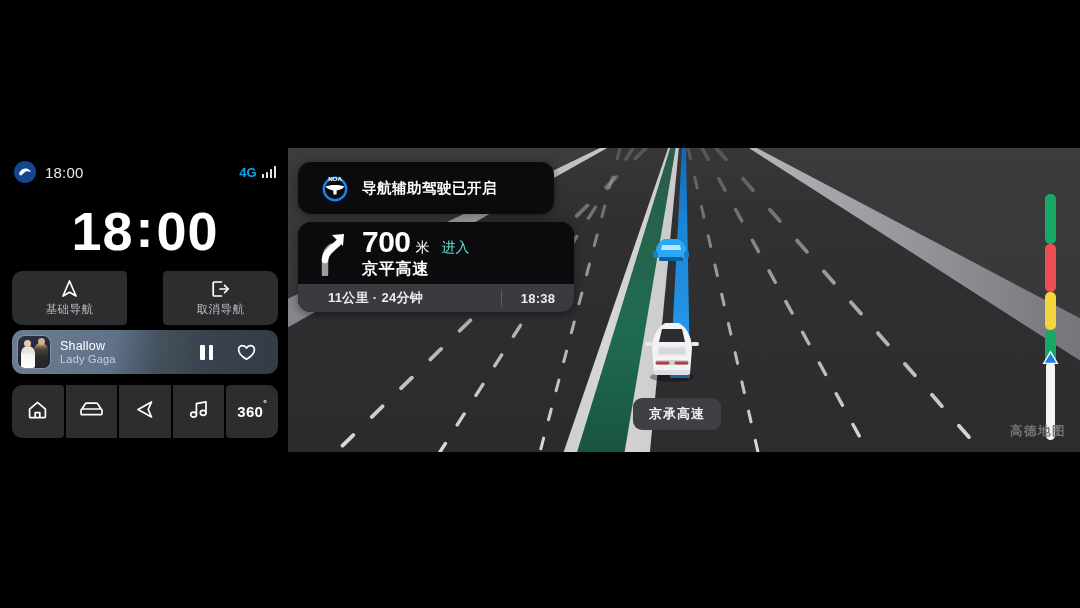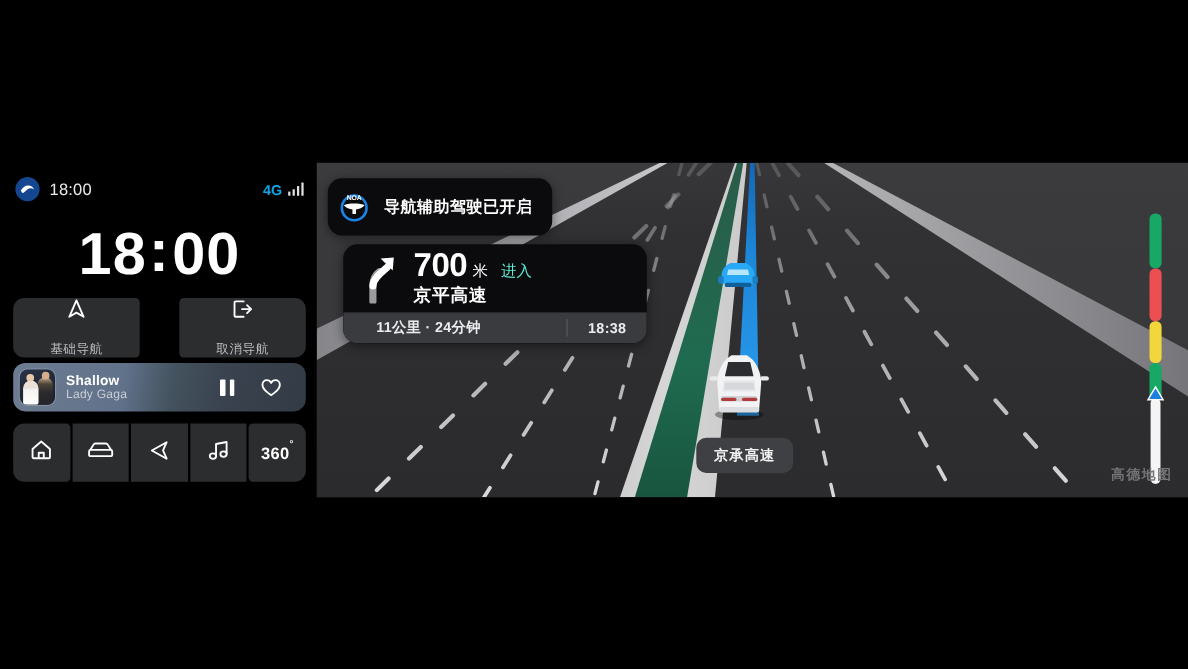--- a/index.html
+++ b/index.html
@@ -47,21 +47,21 @@
   .bigclock .colon { font-weight: 700; margin: 0 2px; position: relative; top: -3px; }
 
   
   .action-row {
     position: absolute; left: 12px; top: 121px;
     width: 266px; height: 54px;
     display: flex; gap: 2px;
   }
   .action-btn {
     flex: 1; background: #2c2d2f;
-    display: flex; flex-direction: column; align-items: center; justify-content: space-between;
+    display: flex; flex-direction: column; align-items: center; justify-content: center;
     gap: 4px; cursor: pointer;
   }
   .action-row .action-btn:first-child { border-radius: 10px 4px 4px 10px; }
   .action-row .action-btn:last-child { border-radius: 4px 10px 10px 4px; margin-left: 34px; }
   .action-btn .ico { width: 22px; height: 19px; display: flex; align-items: center; justify-content: center; }
   .action-btn .lbl { color: #bcbec1; font-size: 11.5px; letter-spacing: .4px; }
 
   
   .media-card {
     position: absolute; left: 12px; top: 180px;
@@ -80,21 +80,21 @@
   .media-art .fig-a, .media-art .fig-b { position: absolute; }
   .media-art .fig-a { left:3px; bottom:0; width:14px; height:22px;
     background: linear-gradient(180deg,#f0e4d8 0%,#e8e0da 28%,#f6f4f2 40%,#ffffff 100%);
     border-radius: 7px 7px 2px 2px; }
   .media-art .fig-b { right:2px; bottom:0; width:14px; height:25px;
     background: linear-gradient(180deg,#caa78c 0%,#4b4438 25%,#2b2a2c 55%,#23252b 100%);
     border-radius: 7px 7px 2px 2px; }
   .media-art .head-a { position:absolute; left:6px; top:4px; width:7px; height:7px; border-radius:50%; background:#e8c9a9; }
   .media-art .head-b { position:absolute; right:5px; top:2px; width:7px; height:7px; border-radius:50%; background:#d6ae8c; }
   .media-meta { margin-left: 10px; min-width: 0; }
-  .media-title { color:#ffffff; font-size:12.5px; font-weight:700; line-height:14px; letter-spacing:.2px; }
+  .media-title { color:#ffffff; font-size:12.5px; font-weight:400; line-height:14px; letter-spacing:.2px; }
   .media-artist { color:#c9ced6; font-size:11px; line-height:13px; letter-spacing:.2px; }
   .media-ctrls { margin-left:auto; display:flex; align-items:center; gap:24px; padding-right:22px; }
   .media-ctrls .cbtn { cursor:pointer; display:flex; align-items:center; justify-content:center; }
   .pause-ico { display:flex; gap:4px; }
   .pause-ico b { display:block; width:4.5px; height:15px; background:#fff; border-radius:1px; }
 
   
   .dock {
     position: absolute; left: 12px; top: 235px;
     width: 266px; height: 53px; display: flex; gap: 2px;
@@ -165,30 +165,30 @@
   
   .ego {
     position:absolute; left:355px; top:172px; width:58px; height:62px;
   }
   .lead {
     position:absolute; left:362px; top:85px; width:42px; height:32px;
   }
 
   
   .noa-card {
-    position:absolute; left:10px; top:14px; width:204px; height:52px;
+    position:absolute; left:10px; top:14px; width:256px; height:52px;
     background:#0b0b0d; border-radius:13px;
-    display:flex; align-items:center; padding-left:10px; gap:13px;
+    display:flex; align-items:center; padding-left:23px; gap:13px;
     box-shadow: 0 2px 10px rgba(0,0,0,.45);
   }
   .noa-badge { width:28px; height:28px; position:relative; flex:0 0 auto; }
   .noa-txt { color:#fff; font-size:14.5px; font-weight:600; letter-spacing:.5px; }
 
   .turn-card {
-    position:absolute; left:24px; top:74px; width:276px; height:90px;
+    position:absolute; left:10px; top:74px; width:276px; height:90px;
     background:#0b0b0d; border-radius:13px; overflow:hidden;
     box-shadow: 0 2px 10px rgba(0,0,0,.45);
   }
   .turn-main { display:flex; align-items:center; height:62px; padding-left:14px; }
   .turn-ico { width:42px; height:46px; flex:0 0 auto; }
   .turn-info { margin-left:8px; }
   .turn-line1 { display:flex; align-items:baseline; gap:5px; }
   .turn-dist { color:#fff; font-size:30px; font-weight:700; line-height:30px; letter-spacing:-.5px; }
   .turn-unit { color:#fff; font-size:14px; font-weight:500; }
   .turn-verb { color:#5eead4; font-size:14px; margin-left:7px; }

